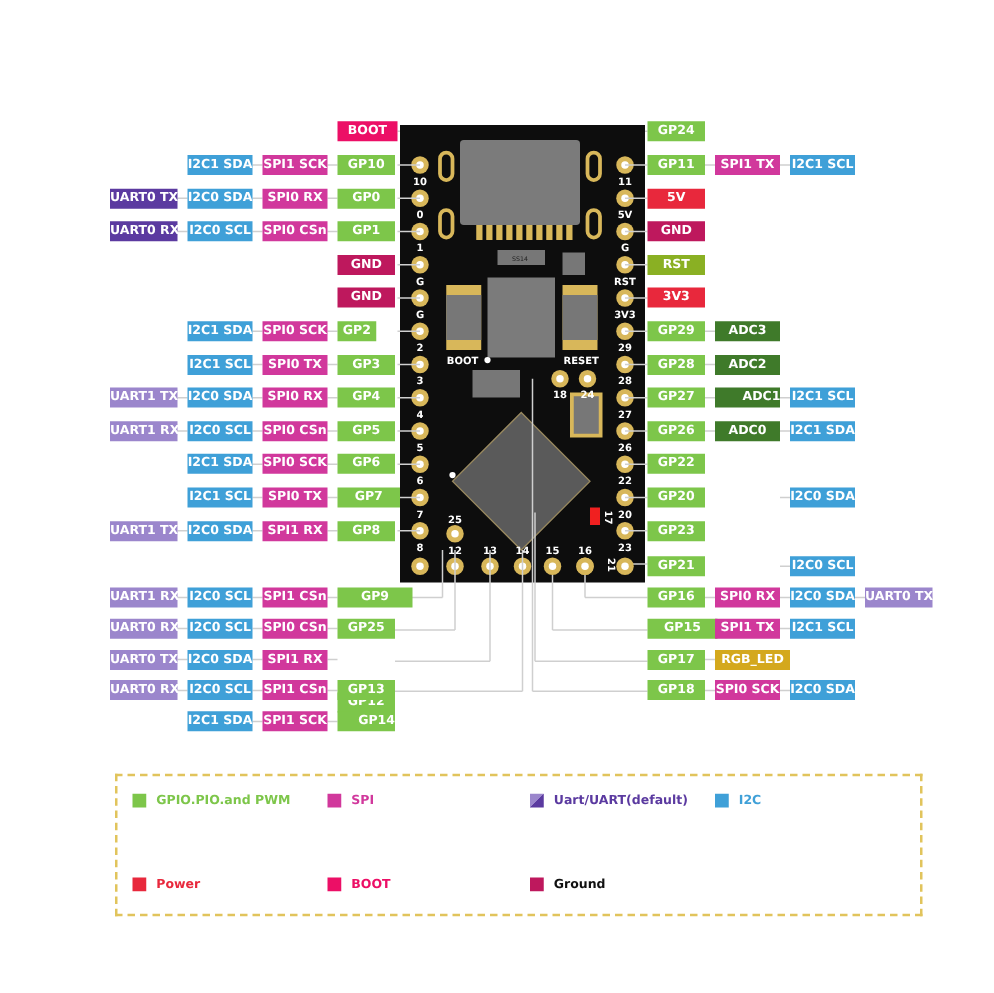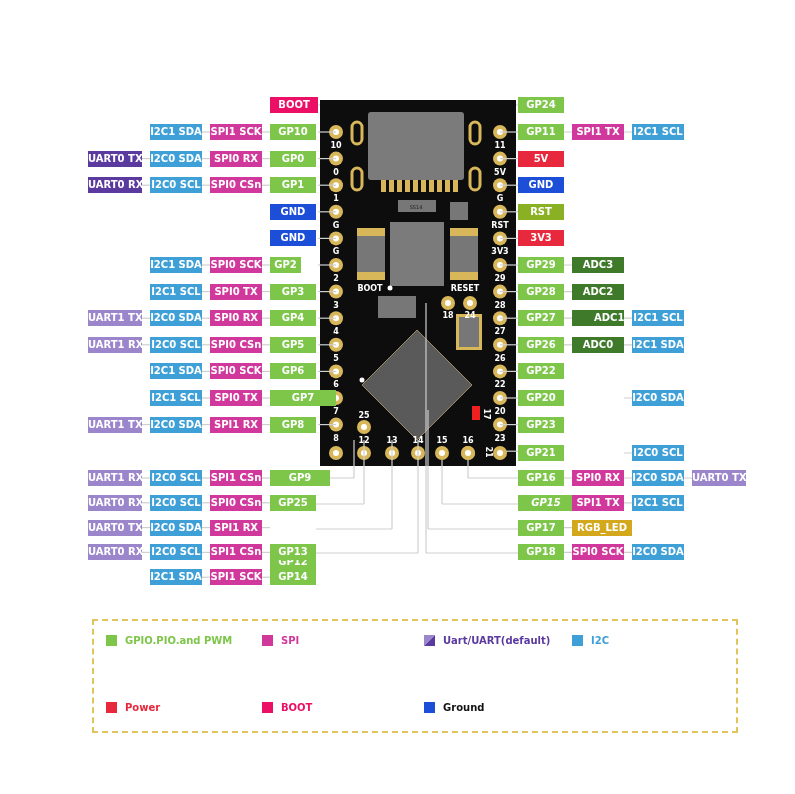--- a/index.html
+++ b/index.html
@@ -8,21 +8,21 @@
   #diagram { position:absolute; left:0; top:0; width:795px; height:794px; }
   .lbl { position:absolute; height:16px; line-height:16px; font-size:10px; font-weight:bold;
          color:#fff; text-align:center; box-sizing:border-box; white-space:nowrap; }
   .c-gpio { background:#7dc64a; }
   .c-spi  { background:#d1389c; }
   .c-i2c  { background:#3fa0d8; }
   .c-uart { background:#9b86cc; }
   .c-uartd{ background:#5b3aa0; }
   .c-power{ background:#e8283c; }
   .c-boot { background:#ec0f66; }
-  .c-gnd  { background:#1d4ed8; }
+  .c-gnd  { background:#be185d; }
   .c-rst  { background:#8ab023; }
   .c-adc  { background:#3f7a2a; }
   .c-touch{ background:#d4a81d; }
   .legend { position:absolute; left:92px; top:619px; width:646px; height:114px;
             border:2px dashed #e1c45c; box-sizing:border-box; }
   .leg-item { position:absolute; font-size:10px; font-weight:bold; display:flex; align-items:center; gap:8px; }
   .swatch { width:11px; height:11px; display:inline-block; }
 </style>
 </head>
 <body>
@@ -293,21 +293,21 @@
       <div class="lbl c-spi" style="left: 210px; top: 310.2px; width: 52px;">SPI0 RX</div>
       <div class="lbl c-i2c" style="left: 150px; top: 310.2px; width: 52px;">I2C0 SDA</div>
       <div class="lbl c-uart" style="left: 88px; top: 310.2px; width: 54px;">UART1 TX</div>
       <div class="lbl c-gpio" style="left: 270px; top: 336.8px; width: 46px;">GP5</div>
       <div class="lbl c-spi" style="left: 210px; top: 336.8px; width: 52px;">SPI0 CSn</div>
       <div class="lbl c-i2c" style="left: 150px; top: 336.8px; width: 52px;">I2C0 SCL</div>
       <div class="lbl c-uart" style="left: 88px; top: 336.8px; width: 54px;">UART1 RX</div>
       <div class="lbl c-gpio" style="left: 270px; top: 363.4px; width: 46px;">GP6</div>
       <div class="lbl c-spi" style="left: 210px; top: 363.4px; width: 52px;">SPI0 SCK</div>
       <div class="lbl c-i2c" style="left: 150px; top: 363.4px; width: 52px;">I2C1 SDA</div>
-      <div class="lbl c-gpio" style="left: 270px; top: 390px; width: 66px;">GP7</div>
+      <div class="lbl c-gpio" style="left: 270px; top: 390px; width: 50px;">GP7</div>
       <div class="lbl c-spi" style="left: 210px; top: 390px; width: 52px;">SPI0 TX</div>
       <div class="lbl c-i2c" style="left: 150px; top: 390px; width: 52px;">I2C1 SCL</div>
       <div class="lbl c-gpio" style="left: 270px; top: 416.6px; width: 46px;">GP8</div>
       <div class="lbl c-spi" style="left: 210px; top: 416.6px; width: 52px;">SPI1 RX</div>
       <div class="lbl c-i2c" style="left: 150px; top: 416.6px; width: 52px;">I2C0 SDA</div>
       <div class="lbl c-uart" style="left: 88px; top: 416.6px; width: 54px;">UART1 TX</div>
       <div class="lbl c-gpio" style="left: 270px; top: 470px; width: 60px;">GP9</div>
       <div class="lbl c-spi" style="left: 210px; top: 470px; width: 52px;">SPI1 CSn</div>
       <div class="lbl c-i2c" style="left: 150px; top: 470px; width: 52px;">I2C0 SCL</div>
       <div class="lbl c-uart" style="left: 88px; top: 470px; width: 54px;">UART1 RX</div>
@@ -316,21 +316,21 @@
       <div class="lbl c-i2c" style="left: 150px; top: 494.8px; width: 52px;">I2C0 SCL</div>
       <div class="lbl c-uart" style="left: 88px; top: 494.8px; width: 54px;">UART0 RX</div>
       <div class="lbl c-gpio" style="left: 270px; top: 519.6px; width: 46px; margin-top: 34px;">GP12</div>
       <div class="lbl c-spi" style="left: 210px; top: 519.6px; width: 52px;">SPI1 RX</div>
       <div class="lbl c-i2c" style="left: 150px; top: 519.6px; width: 52px;">I2C0 SDA</div>
       <div class="lbl c-uart" style="left: 88px; top: 519.6px; width: 54px;">UART0 TX</div>
       <div class="lbl c-gpio" style="left: 270px; top: 544.4px; width: 46px;">GP13</div>
       <div class="lbl c-spi" style="left: 210px; top: 544.4px; width: 52px;">SPI1 CSn</div>
       <div class="lbl c-i2c" style="left: 150px; top: 544.4px; width: 52px;">I2C0 SCL</div>
       <div class="lbl c-uart" style="left: 88px; top: 544.4px; width: 54px;">UART0 RX</div>
-      <div class="lbl c-gpio" style="left: 270px; top: 569.2px; width: 46px;">GP14</div>
+      <div class="lbl c-gpio" style="left: 270px; top: 569.2px; width: 46px; text-align: right;">GP14</div>
       <div class="lbl c-spi" style="left: 210px; top: 569.2px; width: 52px;">SPI1 SCK</div>
       <div class="lbl c-i2c" style="left: 150px; top: 569.2px; width: 52px;">I2C1 SDA</div>
       <div class="lbl c-gpio" style="left: 518px; top: 97px; width: 46px;">GP24</div>
       <div class="lbl c-boot" style="left: 270px; top: 97px; width: 48px;">BOOT</div>
       <div class="lbl c-gpio" style="left: 518px; top: 124px; width: 46px;">GP11</div>
       <div class="lbl c-spi" style="left: 572px; top: 124px; width: 52px;">SPI1 TX</div>
       <div class="lbl c-i2c" style="left: 632px; top: 124px; width: 52px;">I2C1 SCL</div>
       <div class="lbl c-power" style="left: 518px; top: 150.6px; width: 46px;">5V</div>
       <div class="lbl c-gnd" style="left: 518px; top: 177.2px; width: 46px;">GND</div>
       <div class="lbl c-rst" style="left: 518px; top: 203.8px; width: 46px;">RST</div>
@@ -348,21 +348,21 @@
       <div class="lbl c-gpio" style="left: 518px; top: 363.4px; width: 46px;">GP22</div>
       <div class="lbl c-gpio" style="left: 518px; top: 390px; width: 46px;">GP20</div>
       <div class="lbl c-i2c" style="left: 632px; top: 390px; width: 52px;">I2C0 SDA</div>
       <div class="lbl c-gpio" style="left: 518px; top: 416.6px; width: 46px;">GP23</div>
       <div class="lbl c-gpio" style="left: 518px; top: 445px; width: 46px;">GP21</div>
       <div class="lbl c-i2c" style="left: 632px; top: 445px; width: 52px;">I2C0 SCL</div>
       <div class="lbl c-gpio" style="left: 518px; top: 470px; width: 46px;">GP16</div>
       <div class="lbl c-spi" style="left: 572px; top: 470px; width: 52px;">SPI0 RX</div>
       <div class="lbl c-i2c" style="left: 632px; top: 470px; width: 52px;">I2C0 SDA</div>
       <div class="lbl c-uart" style="left: 692px; top: 470px; width: 54px;">UART0 TX</div>
-      <div class="lbl c-gpio" style="left: 518px; top: 494.8px; width: 56px; font-style: italic;">GP15</div>
+      <div class="lbl c-gpio" style="left: 518px; top: 494.8px; width: 56px;">GP15</div>
       <div class="lbl c-spi" style="left: 572px; top: 494.8px; width: 52px;">SPI1 TX</div>
       <div class="lbl c-i2c" style="left: 632px; top: 494.8px; width: 52px;">I2C1 SCL</div>
       <div class="lbl c-gpio" style="left: 518px; top: 519.6px; width: 46px;">GP17</div>
       <div class="lbl c-touch" style="left: 572px; top: 519.6px; width: 60px;">RGB_LED</div>
       <div class="lbl c-gpio" style="left: 518px; top: 544.4px; width: 46px;">GP18</div>
       <div class="lbl c-spi" style="left: 572px; top: 544.4px; width: 52px;">SPI0 SCK</div>
       <div class="lbl c-i2c" style="left: 632px; top: 544.4px; width: 52px;">I2C0 SDA</div>
     </div>
   <div class="legend">
     <div class="leg-item" style="left:12px;top:14px">

